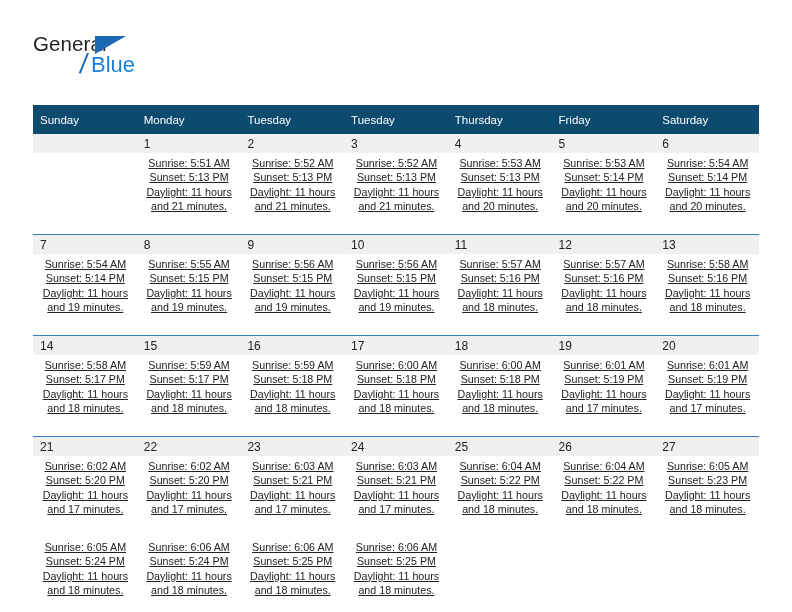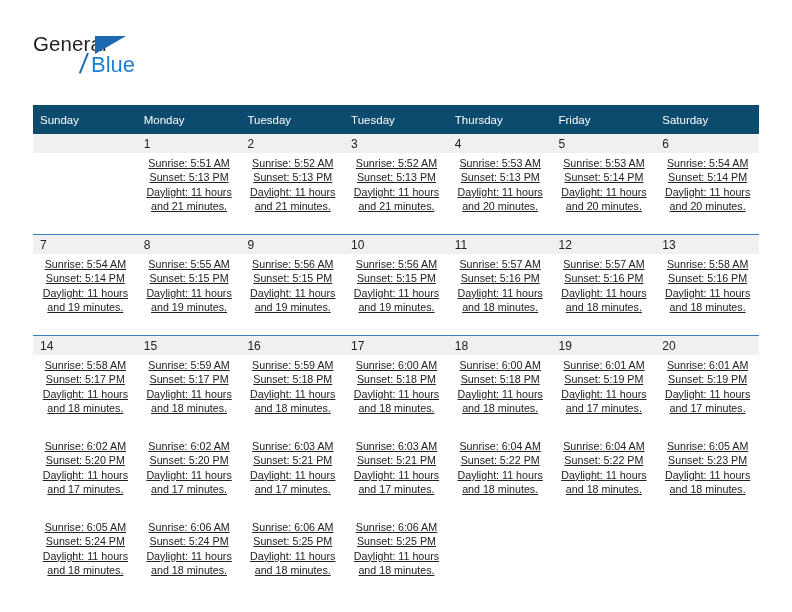--- a/index.html
+++ b/index.html
@@ -314,20 +314,29 @@
           <span class="info-line">Sunset: 5:19 PM</span>
           <span class="info-line wrap">Daylight: 11 hours and 17 minutes.</span>
         </td>
         <td>
           <span class="info-line">Sunrise: 6:01 AM</span>
           <span class="info-line">Sunset: 5:19 PM</span>
           <span class="info-line wrap">Daylight: 11 hours and 17 minutes.</span>
         </td>
       </tr>
 
+      <tr class="num-row">
+        <td>21</td>
+        <td>22</td>
+        <td>23</td>
+        <td>24</td>
+        <td>25</td>
+        <td>26</td>
+        <td>27</td>
+      </tr>
       <tr class="info-row">
         <td>
           <span class="info-line">Sunrise: 6:02 AM</span>
           <span class="info-line">Sunset: 5:20 PM</span>
           <span class="info-line wrap">Daylight: 11 hours and 17 minutes.</span>
         </td>
         <td>
           <span class="info-line">Sunrise: 6:02 AM</span>
           <span class="info-line">Sunset: 5:20 PM</span>
           <span class="info-line wrap">Daylight: 11 hours and 17 minutes.</span>

